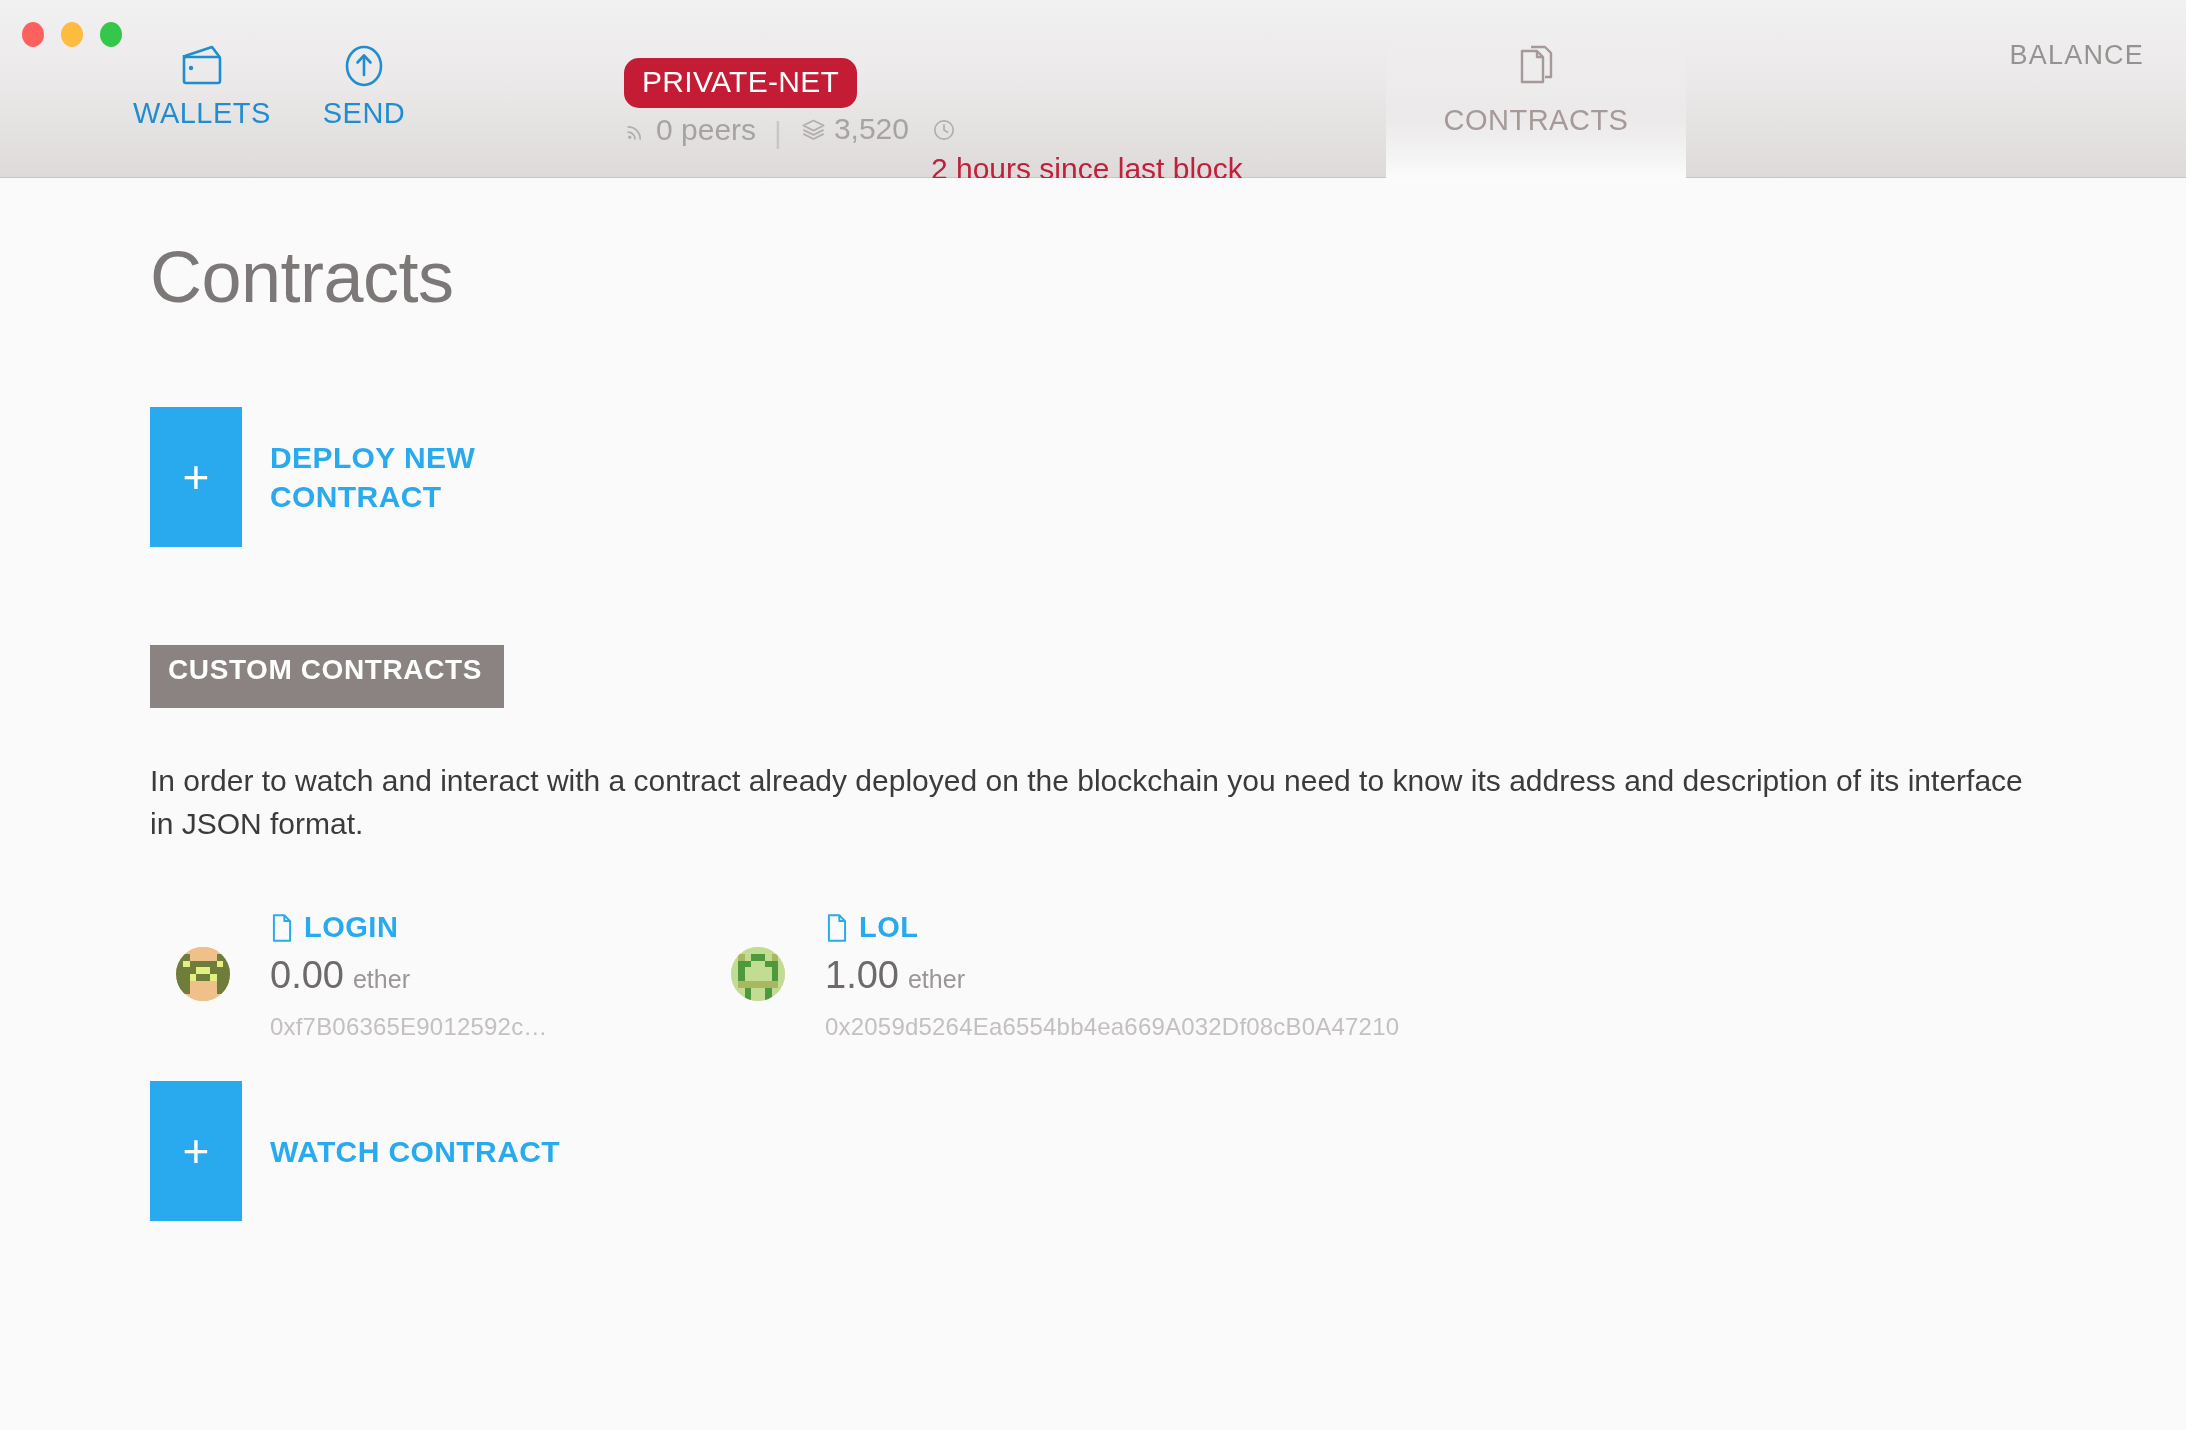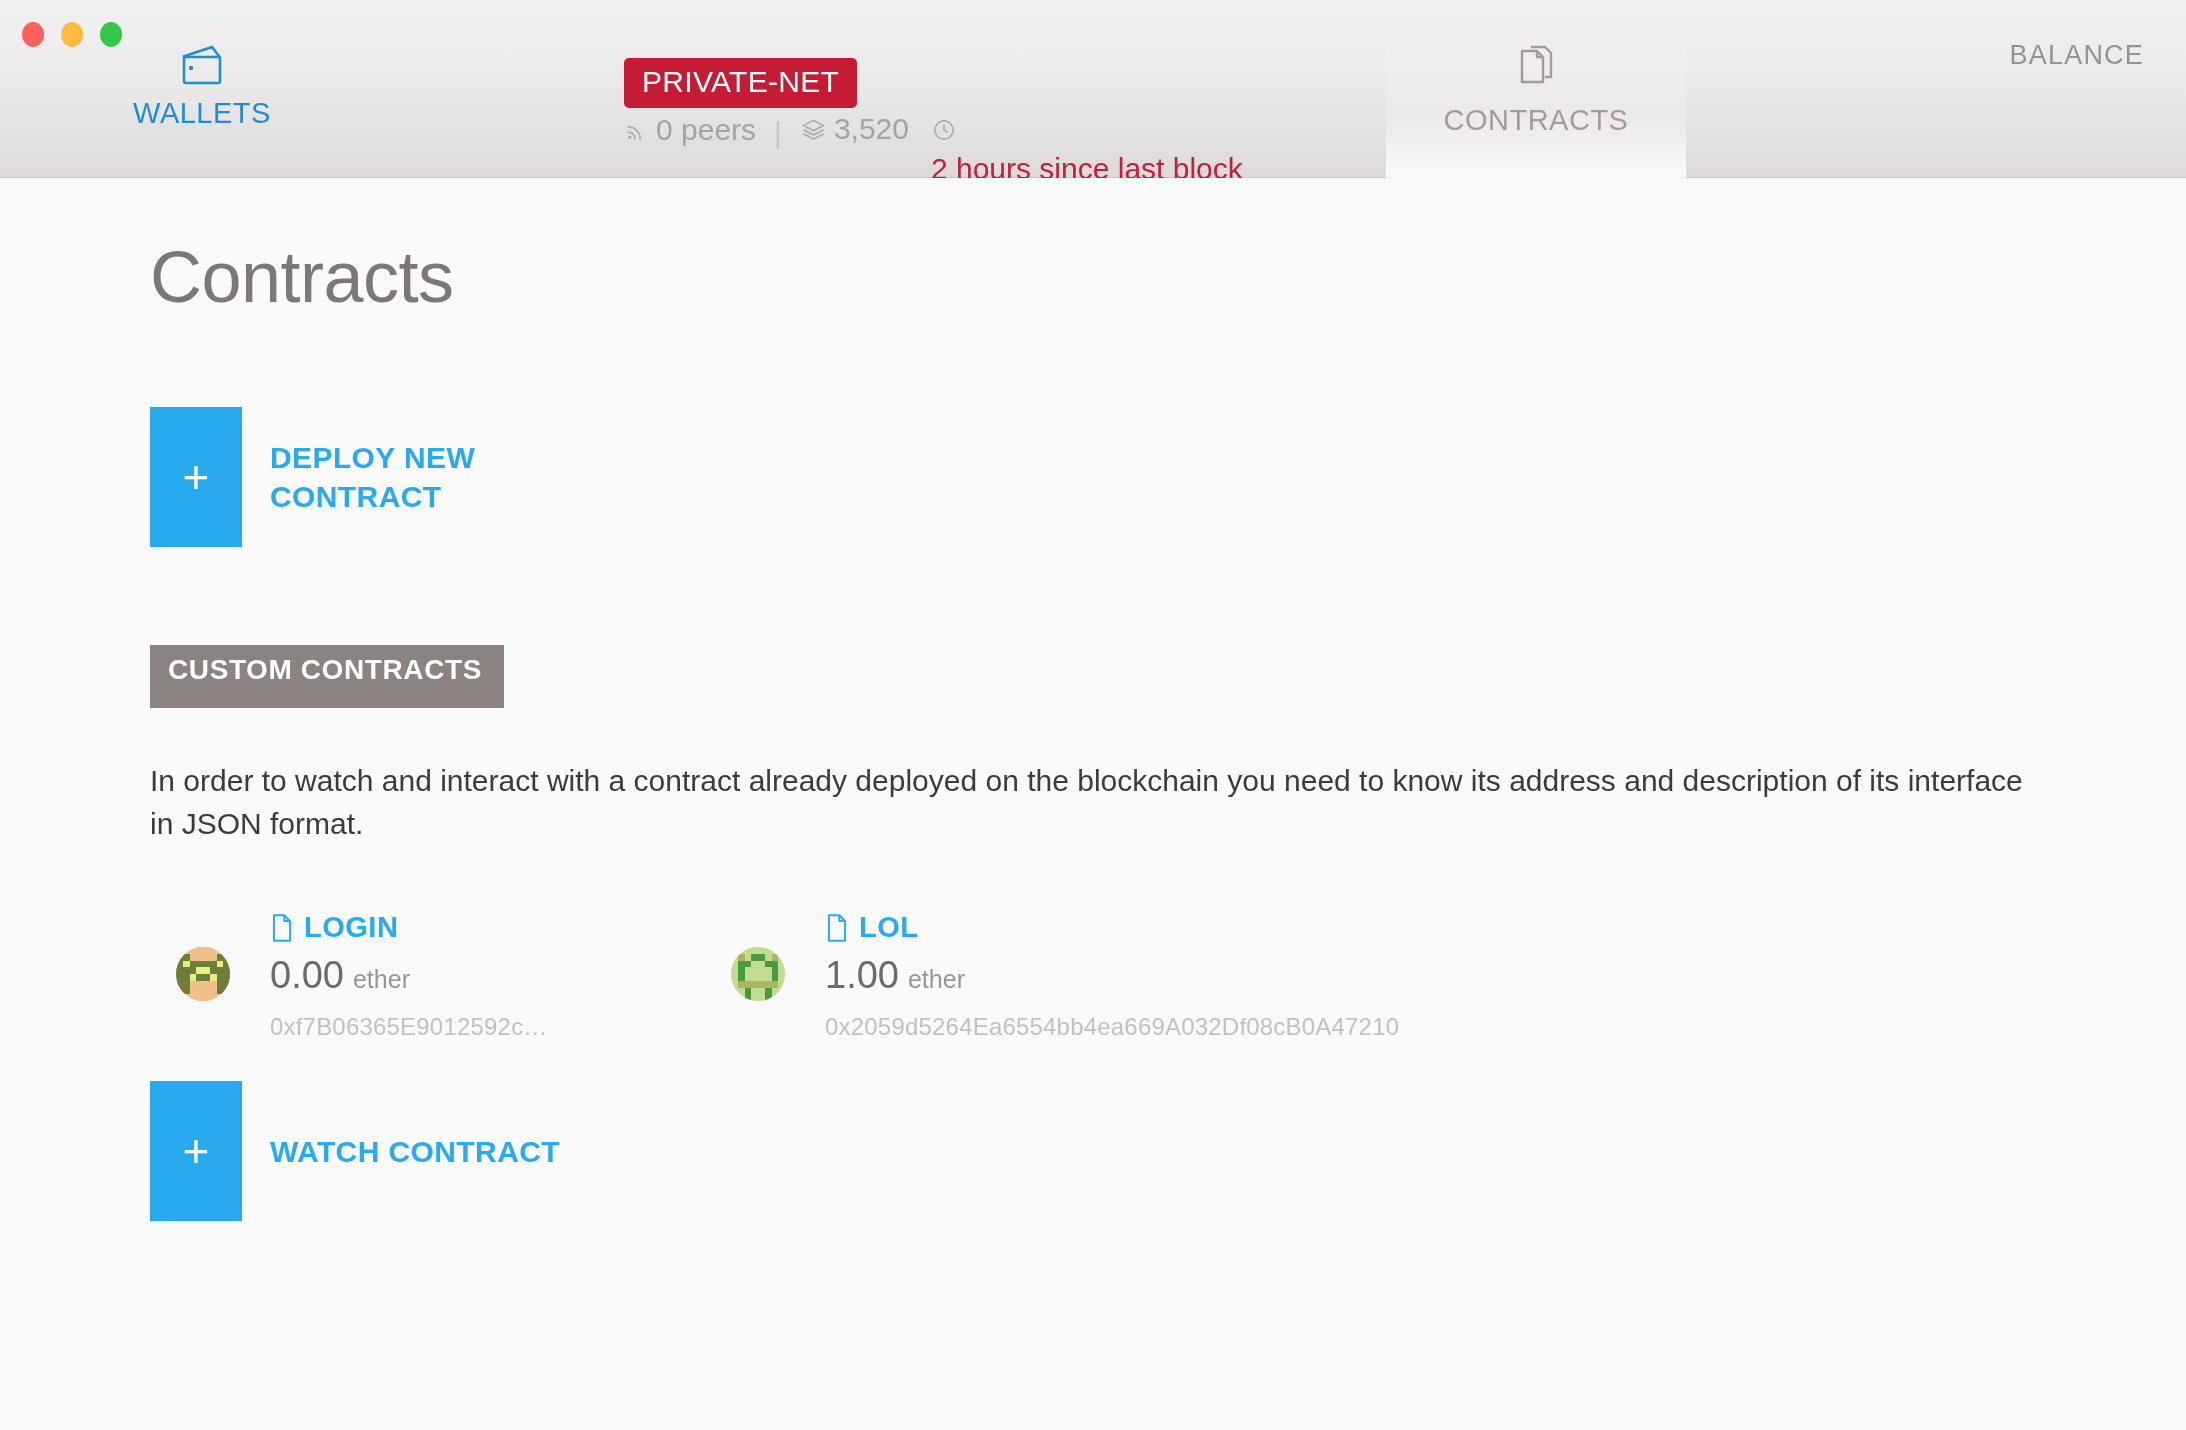--- a/index.html
+++ b/index.html
@@ -119,21 +119,21 @@
 
   .network-badge {
     display: inline-flex;
     align-items: center;
     justify-content: center;
     background: #c31c34;
     color: #ffffff;
     font-size: 30px;
     font-weight: 400;
     padding: 9px 18px 11px 18px;
-    border-radius: 5px;
+    border-radius: 15px;
     letter-spacing: 0.3px;
     white-space: nowrap;
     margin-right: 22px;
     cursor: pointer;
   }
 
   .stat-group {
     display: flex;
     align-items: baseline;
     flex-wrap: wrap;
@@ -354,20 +354,30 @@
       <span class="nav-icon">
         <svg width="52" height="50" viewBox="0 0 52 50" fill="none" stroke="#1f8dd0" stroke-width="2.6">
           <path d="M8 14 L8 40 A2 2 0 0 0 10 42 L42 42 A2 2 0 0 0 44 40 L44 18 A2 2 0 0 0 42 16 L10 16 A2 2 0 0 0 8 18 Z"></path>
           <path d="M9 15 L36 6 L44 16.5" stroke-linejoin="round"></path>
           <circle cx="15" cy="27" r="2.2" fill="#1f8dd0" stroke="none"></circle>
         </svg>
       </span>
       <span class="nav-label">WALLETS</span>
     </div>
 
+    <div class="nav-item" id="nav-send">
+      <span class="nav-icon">
+        <svg width="50" height="50" viewBox="0 0 50 50" fill="none" stroke="#1f8dd0" stroke-width="2.6">
+          <ellipse cx="25" cy="25" rx="17" ry="19"></ellipse>
+          <line x1="25" y1="34" x2="25" y2="15" stroke-linecap="round"></line>
+          <path d="M18.5 21.5 L25 14.5 L31.5 21.5" stroke-linecap="round" stroke-linejoin="round"></path>
+        </svg>
+      </span>
+      <span class="nav-label">SEND</span>
+    </div>
 
     <div class="status-cluster">
       <span class="network-badge">PRIVATE-NET</span>
 
       <span class="stat-group">
         <span class="stat">
           <svg width="25" height="25" viewBox="0 0 24 24" fill="none" stroke="#b3aeae" stroke-width="1.7">
             <circle cx="5.5" cy="18.5" r="1.6" fill="#b3aeae" stroke="none"></circle>
             <path d="M4 13.5a6.5 6.5 0 0 1 6.5 6.5" stroke-linecap="round"></path>
             <path d="M4 8.5a11.5 11.5 0 0 1 11.5 11.5" stroke-linecap="round"></path>

